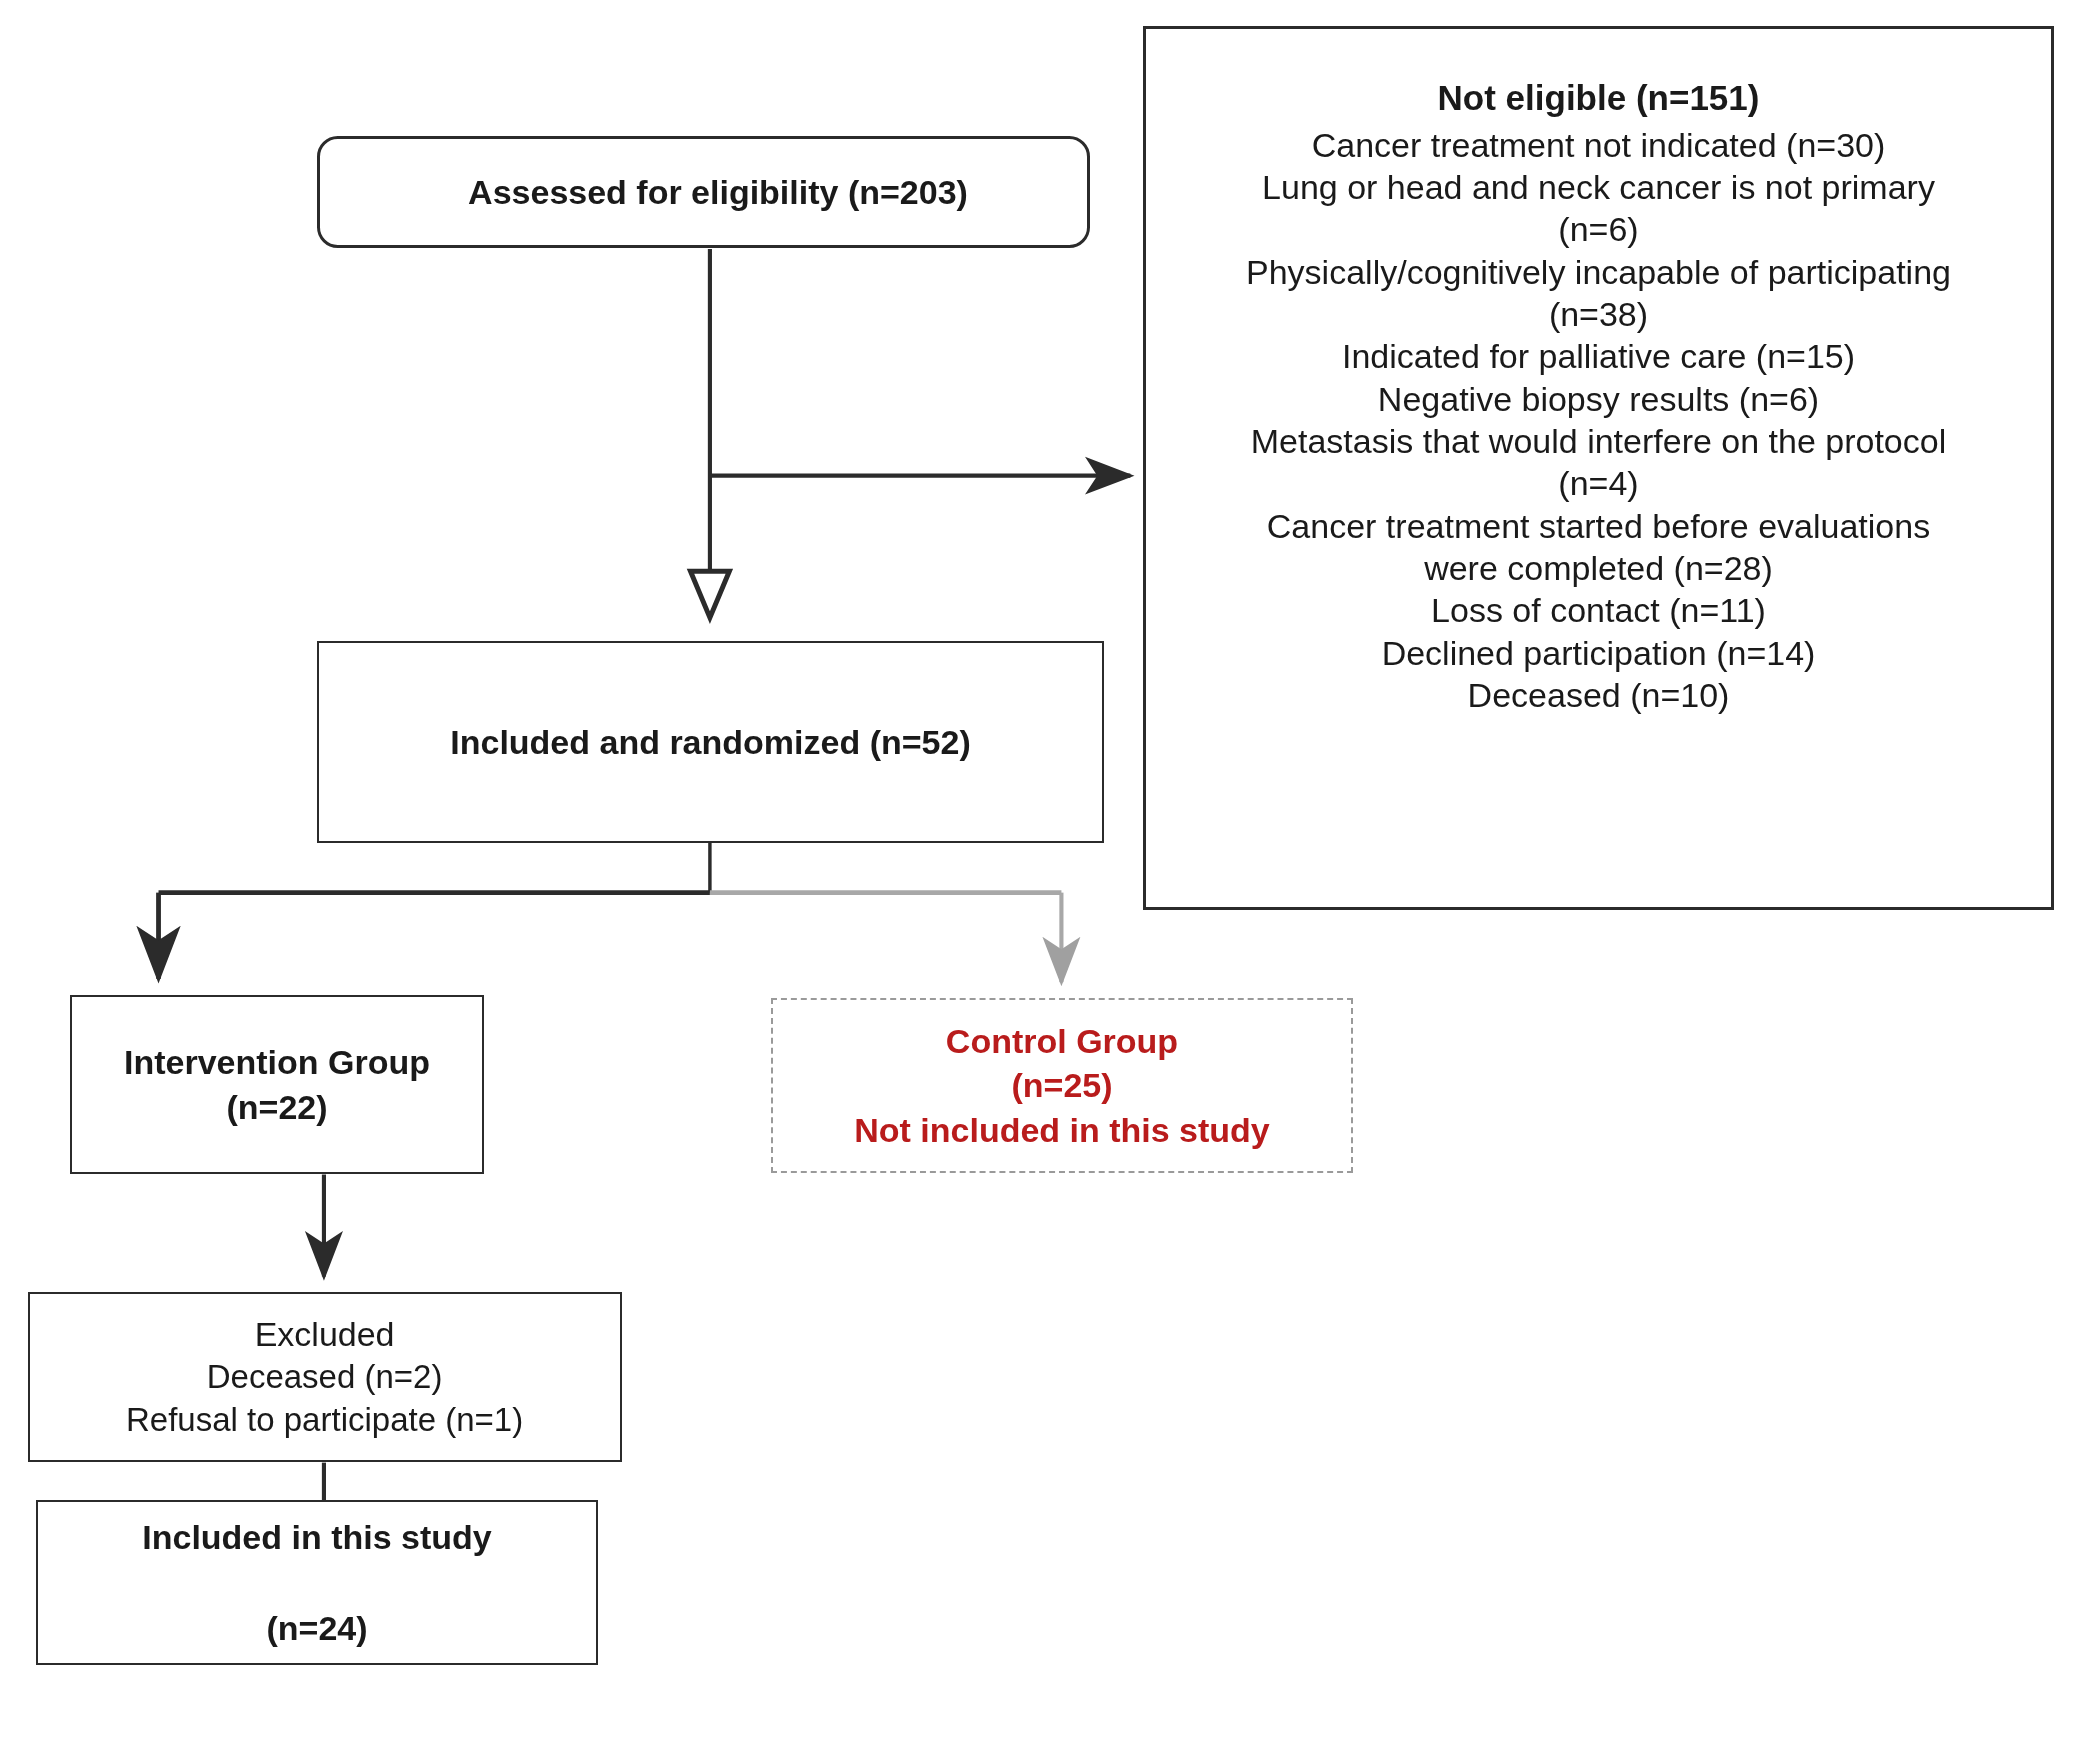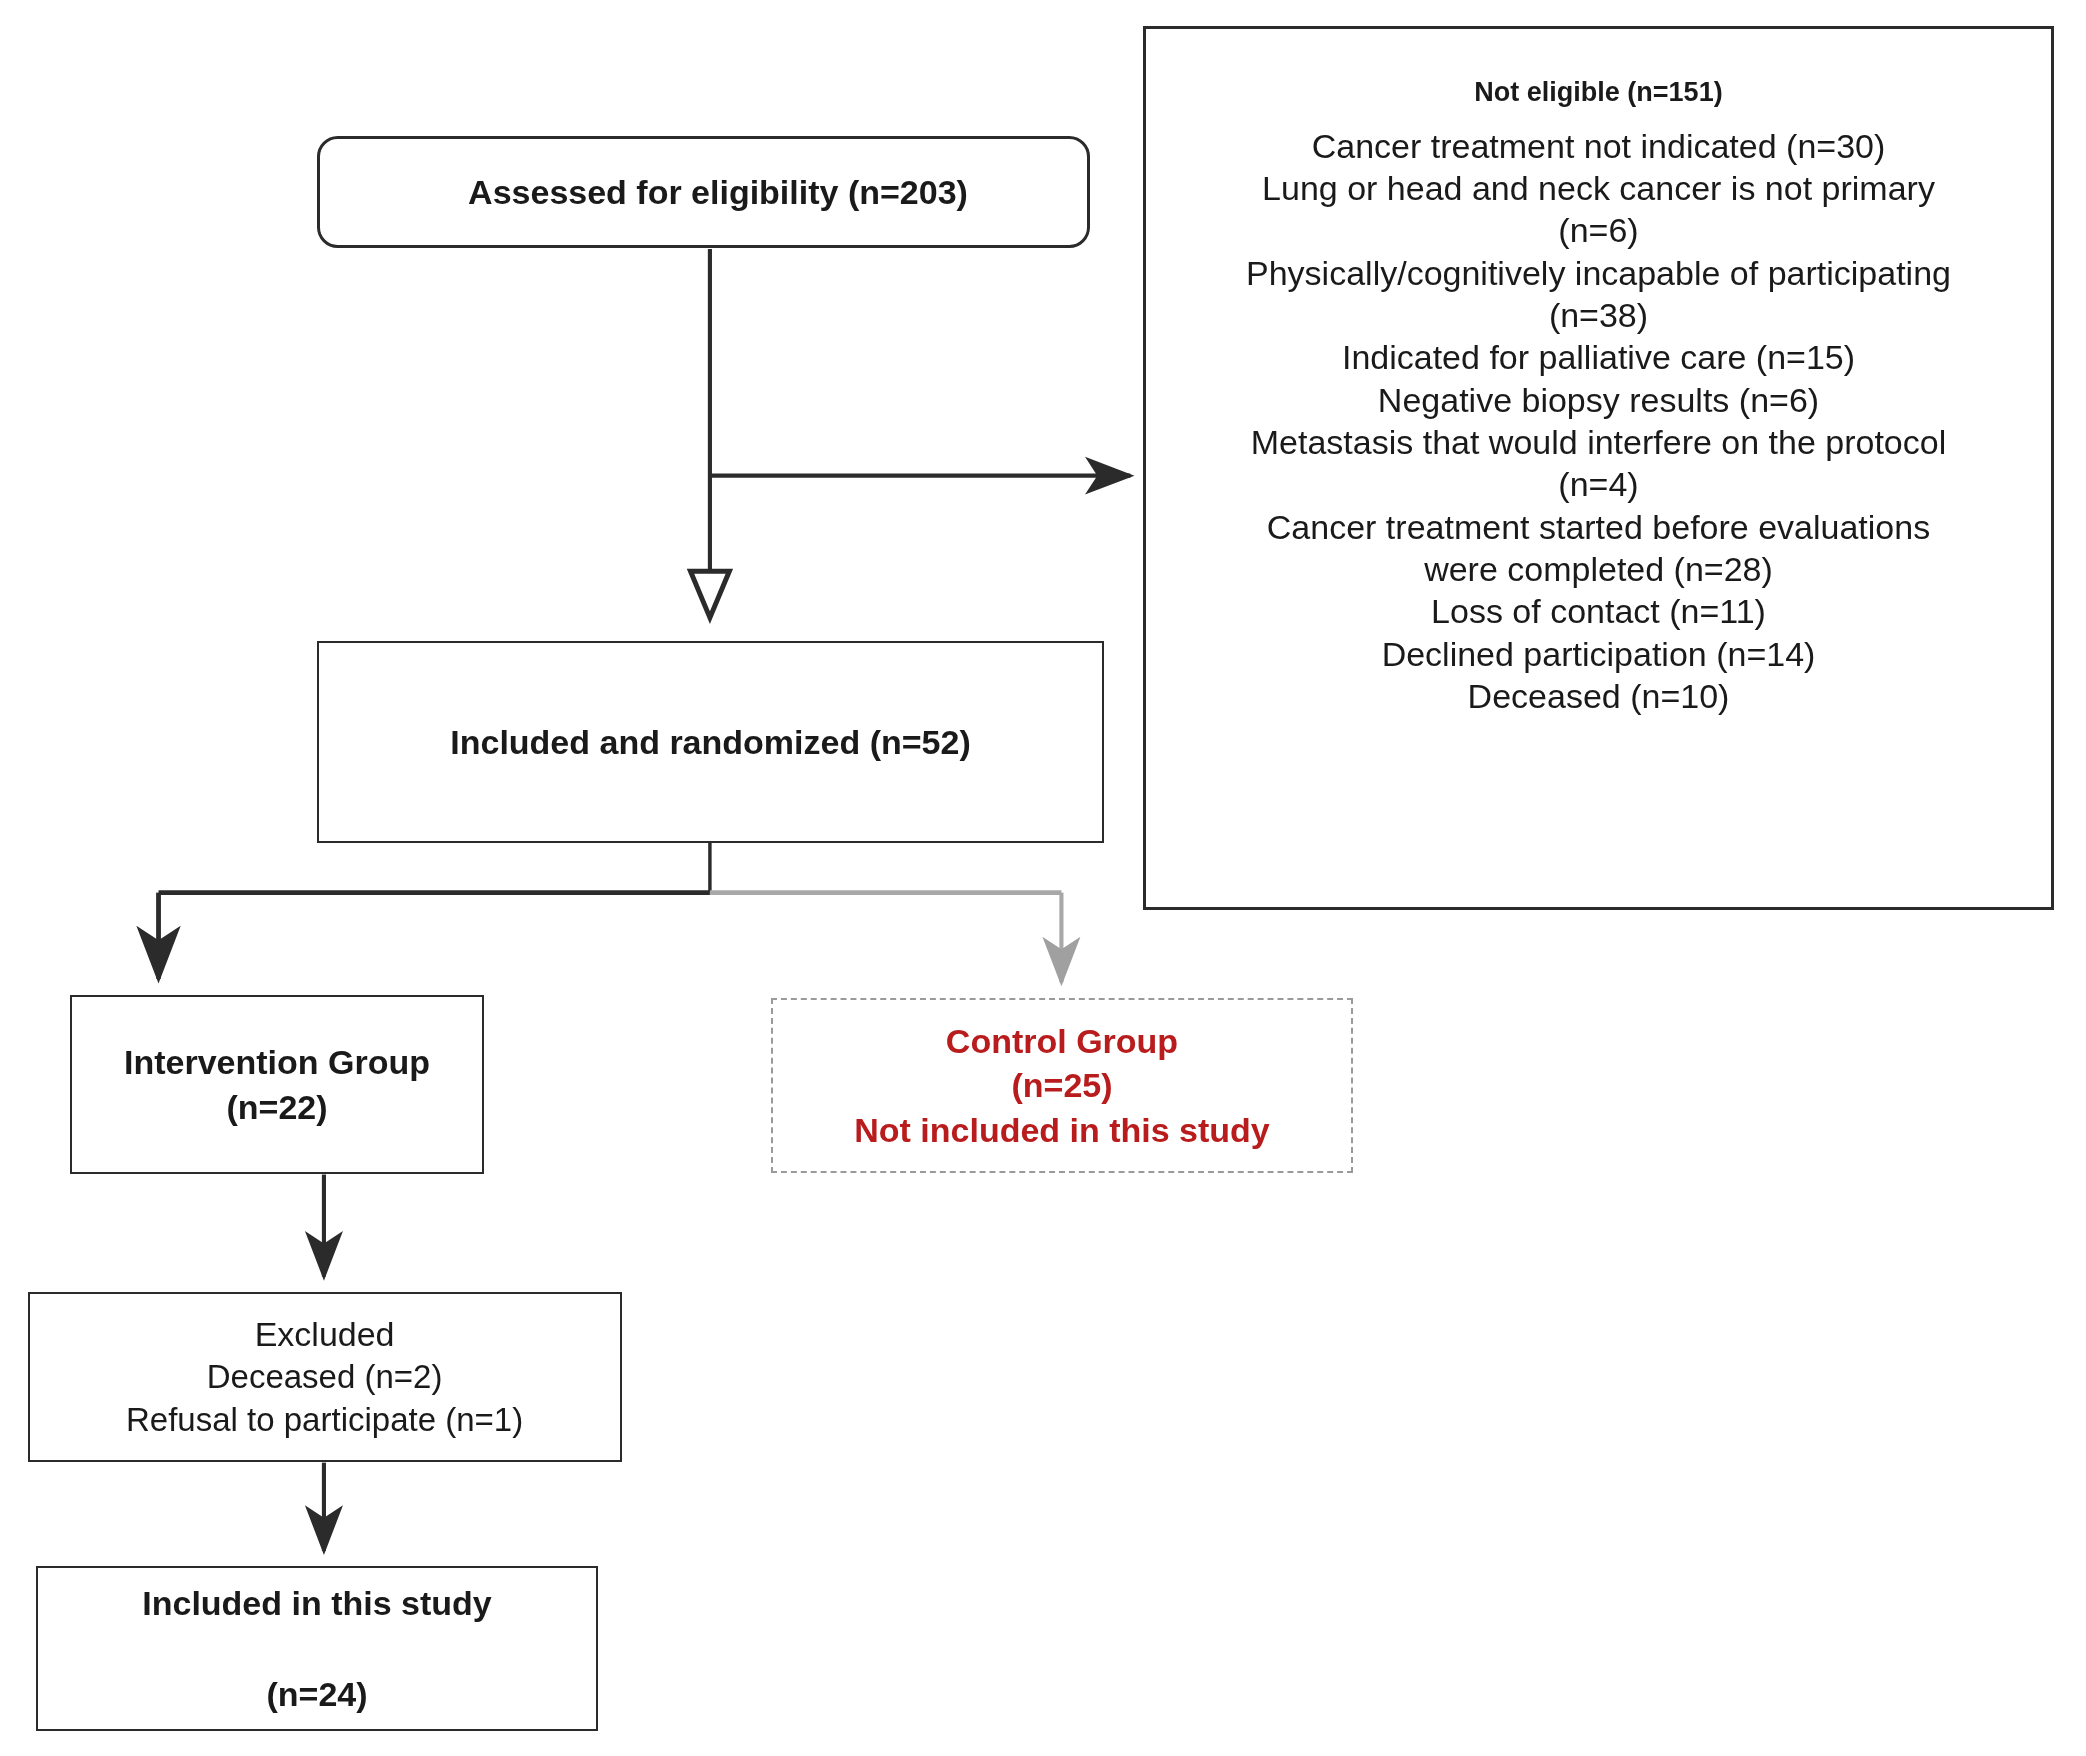--- a/index.html
+++ b/index.html
@@ -57,22 +57,22 @@
     left: 1143px; top: 26px;
     width: 911px; height: 884px;
     border: 3.4px solid #2b2b2b;
     font-size: 34px;
     justify-content: flex-start;
     padding: 47px 11px 0 11px;
   }
   #box-not-eligible .ln { line-height: 1.245; }
   #box-not-eligible .title {
     font-weight: bold;
-    font-size: 27px;
-    margin-bottom: 15px;
+    font-size: 35px;
+    margin-bottom: 4px;
   }
 
   
   #box-randomized {
     left: 317px; top: 641px;
     width: 787px; height: 202px;
     border: 2.8px solid #2b2b2b;
     font-size: 34px;
     font-weight: bold;
   }
@@ -100,21 +100,21 @@
   #box-excluded {
     left: 27.6px; top: 1292px;
     width: 594px; height: 170px;
     border: 2.8px solid #2b2b2b;
     font-size: 33px;
   }
   #box-excluded .title { font-weight: normal; font-size: 34px; }
 
   
   #box-included-final {
-    left: 36px; top: 1566px;
+    left: 36px; top: 1500px;
     width: 562px; height: 165px;
     border: 2.8px solid #2b2b2b;
     font-size: 34px;
     font-weight: bold;
     gap: 47px;
   }
 </style>
 </head>
 <body>
 

